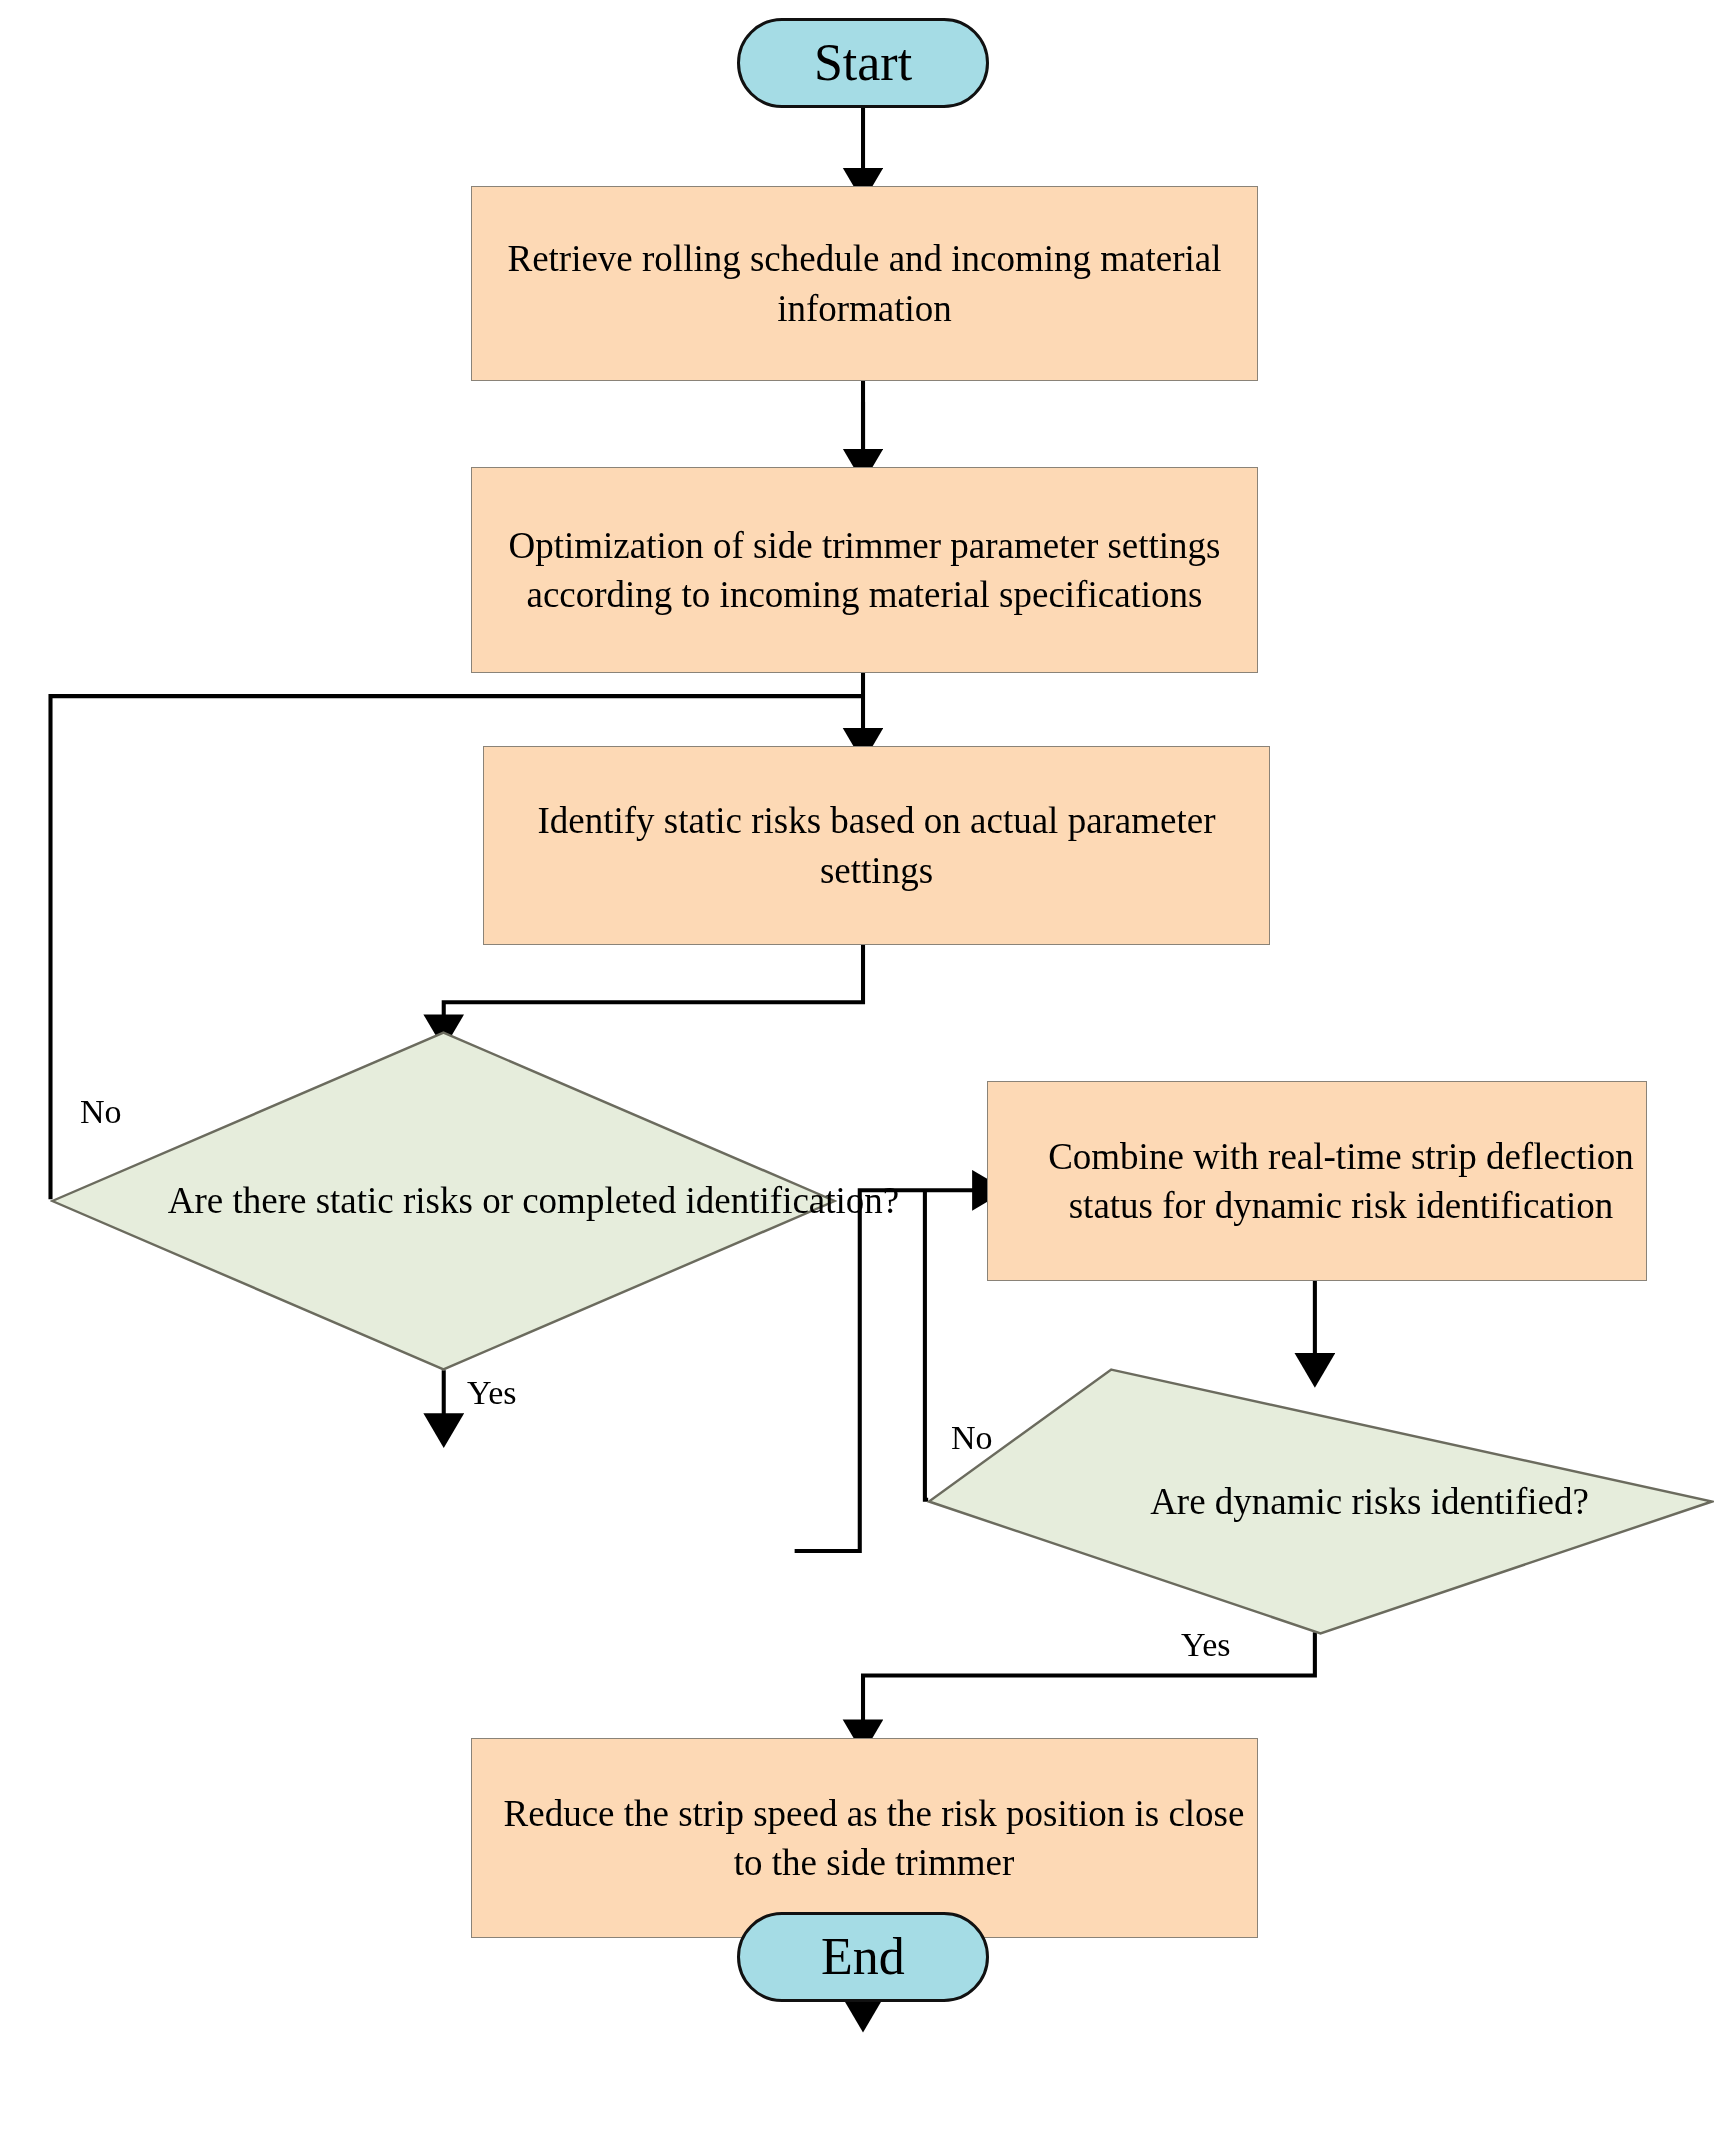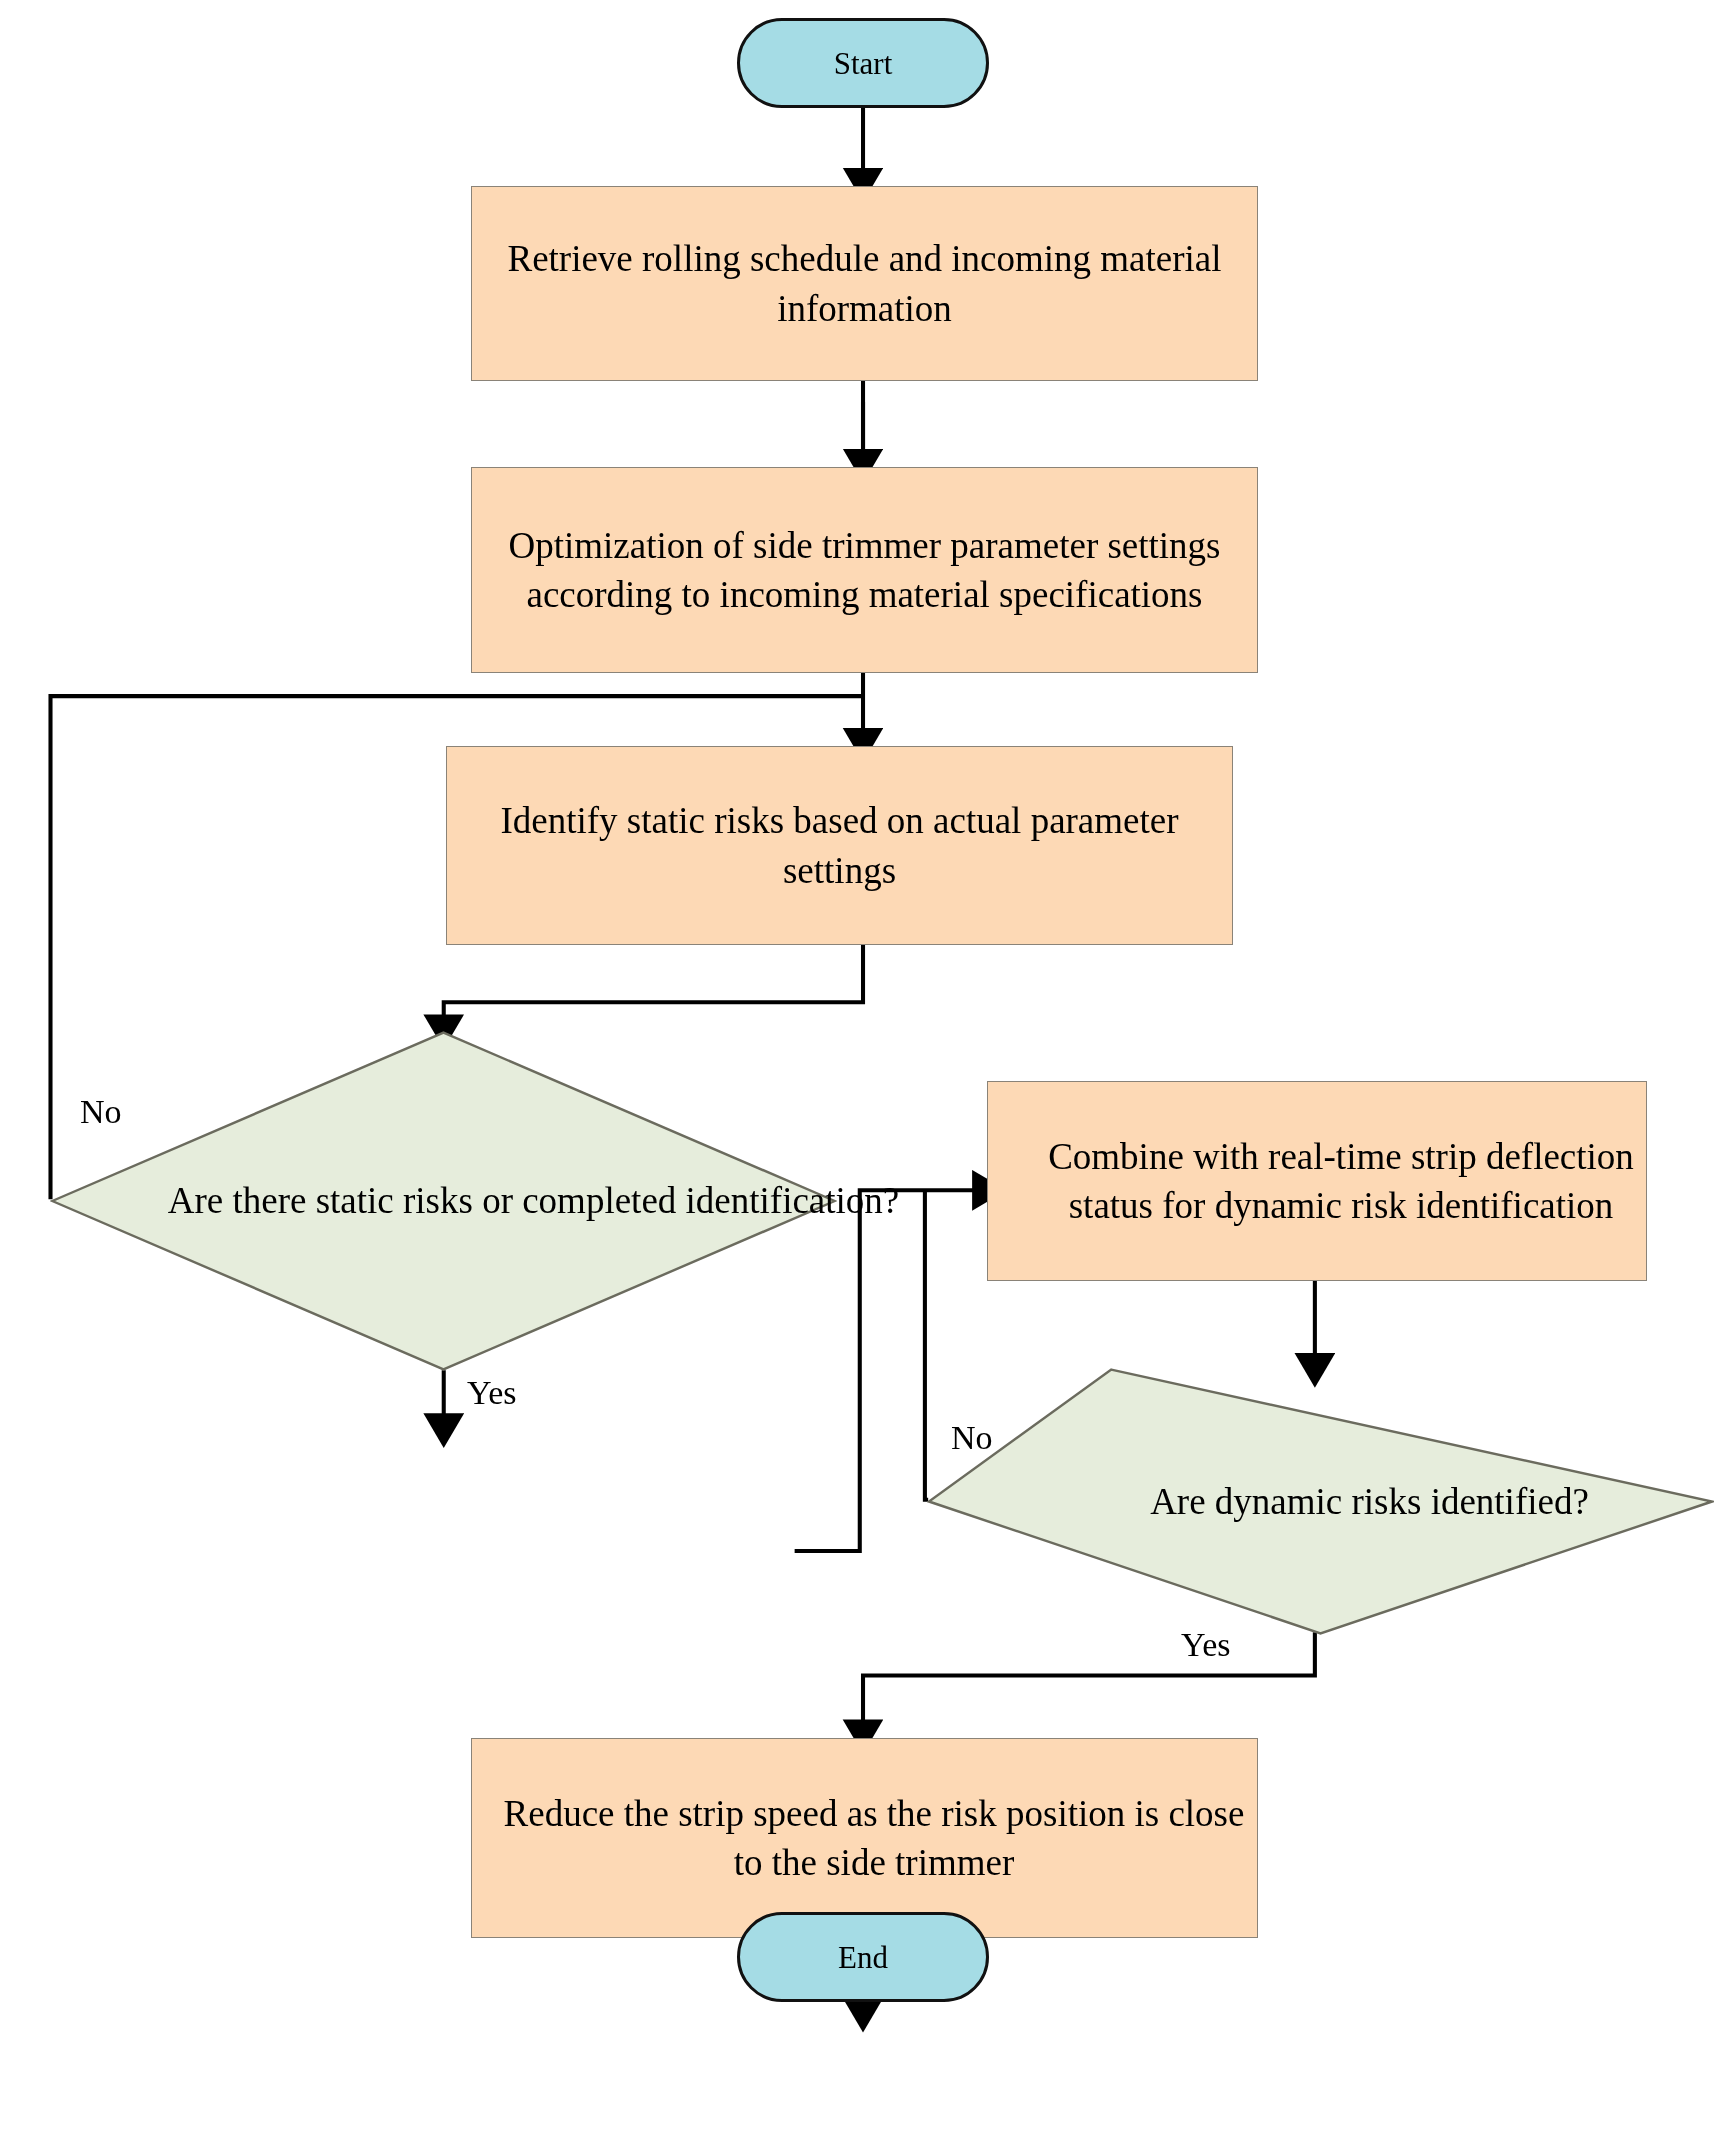--- a/index.html
+++ b/index.html
@@ -3,21 +3,21 @@
 <meta charset="utf-8">
 <style>
   html,body{margin:0;padding:0;background:#ffffff;}
   body{width:1735px;height:2129px;font-family:"Liberation Serif","DejaVu Serif",serif;}
   #stage{position:relative;width:1735px;height:2129px;overflow:hidden;background:#fff;}
   svg#wires{position:absolute;left:0;top:0;width:1735px;height:2129px;}
   .node{position:absolute;box-sizing:border-box;display:flex;align-items:center;justify-content:center;text-align:center;color:#000;}
   .proc{background:#FDD9B5;border:1.6px solid #8a8378;}
   .proc .txt{font-size:37px;line-height:1.33;padding:0 11.4px;}
   .term{background:#A5DCE5;border:3.3px solid #111;border-radius:50px;}
-  .term .txt{font-size:31px;line-height:1;}
+  .term .txt{font-size:52px;line-height:1;}
   .dia{position:absolute;}
   .dia svg{position:absolute;left:0;top:0;}
   .dia .txt{position:absolute;left:0;top:0;width:100%;height:100%;display:flex;align-items:center;justify-content:center;text-align:center;font-size:37px;line-height:1.33;color:#000;}
   .elabel{position:absolute;font-size:34px;color:#000;line-height:1;white-space:nowrap;}
 </style>
 </head>
 <body>
 
 <div id="stage">
 
@@ -58,21 +58,21 @@
   </div>
 
   <div class="node proc" style="left:471px;top:467px;width:787px;height:206px;">
     <span class="txt">Optimization of side trimmer parameter settings according to incoming material specifications</span>
   </div>
 
   <div class="node proc" style="left:471px;top:186px;width:787px;height:195px;">
     <span class="txt">Retrieve rolling schedule and incoming material information</span>
   </div>
 
-  <div class="node proc" style="left:446px;top:746px;width:787px;height:199px;">
+  <div class="node proc" style="left:483px;top:746px;width:787px;height:199px;">
     <span class="txt">Identify static risks based on actual parameter settings</span>
   </div>
 
   <div class="dia" style="left:50px;top:1031px;width:787px;height:340px;">
     <svg width="787" height="340" viewBox="0 0 966 418" xmlns="http://www.w3.org/2000/svg">
       <polygon points="483,2 964,209 483,416 2,209" fill="#E6EDDC" stroke="#6b6b5e" stroke-width="3"></polygon>
     </svg>
     <div class="txt" style="padding:0 90px;">Are there static risks or completed identification?</div>
   </div>
 

